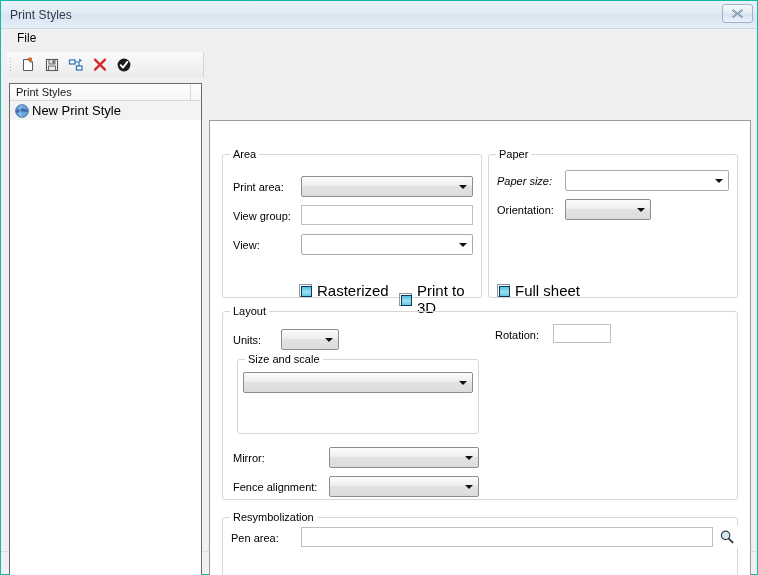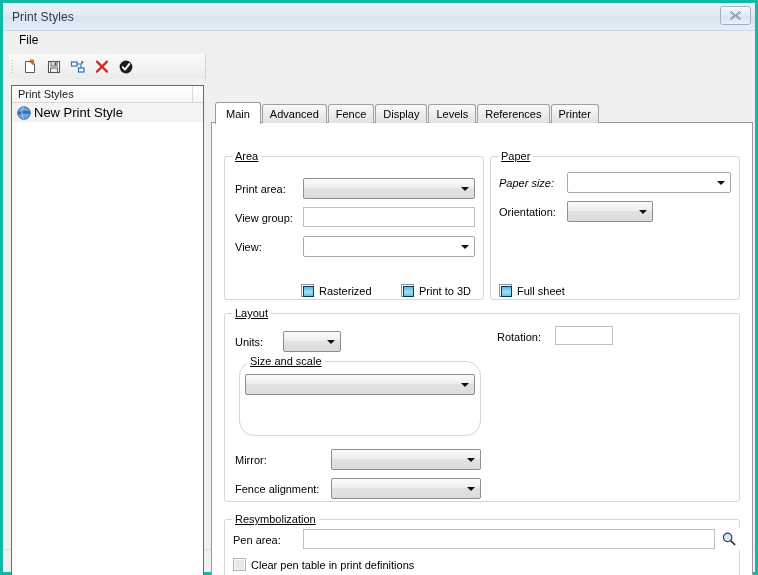--- a/index.html
+++ b/index.html
@@ -15,21 +15,21 @@
     overflow: hidden;
     -webkit-font-smoothing: antialiased;
   }
 
   
   .window {
     position: absolute;
     left: 0; top: 0;
     width: 758px; height: 575px;
     box-sizing: border-box;
-    border: 3px solid #14b8a6;
+    border: 1px solid #14b8a6;
     background: #f0f0f0;
     display: flex;
     flex-direction: column;
   }
 
   
   .titlebar {
     position: relative;
     height: 27px;
     flex: 0 0 27px;
@@ -206,21 +206,20 @@
     border-radius: 3px;
   }
   .group-title {
     position: absolute;
     top: -7px; left: 7px;
     background: #ffffff;
     padding: 0 3px;
     font-size: 11px;
     color: #000;
     white-space: nowrap;
-    text-decoration: underline;
   }
 
   
   .lbl {
     position: absolute;
     font-size: 11px;
     color: #000;
     white-space: nowrap;
   }
   .combo {
@@ -256,21 +255,21 @@
     border-color: #bfbfbf;
     cursor: default;
   }
 
   
   .cbwrap {
     position: absolute;
     display: flex;
     align-items: center;
     cursor: default;
-    font-size: 11px;
+    font-size: 15px;
   }
   .cbox {
     width: 13px; height: 13px;
     box-sizing: border-box;
     border: 1px solid #8d9aa5;
     background: #f4f6f8;
     margin-right: 5px;
     flex: 0 0 13px;
     position: relative;
   }
@@ -419,29 +418,20 @@
           <circle cx="8" cy="8" r="6.3" fill="#6aa6de" stroke="#2c5f96" stroke-width="0.9"></circle>
           <path d="M2.2,7.3 C5,5.6 9,5.2 13.3,6.4 L13.6,9.1 C9.6,7.9 5.4,8.4 2.4,10.2 Z" fill="#2e62a0" opacity="0.85"></path>
           <path d="M8,1.8 C5.2,4.2 5.2,11.6 8,14.2" fill="none" stroke="#bcd9f2" stroke-width="0.8"></path>
         </svg>
         <span class="tree-label">New Print Style</span>
       </div>
     </div>
 
     <div class="tabctl">
 
-      <div class="tabstrip">
-        <div class="tab active">Main</div>
-        <div class="tab">Advanced</div>
-        <div class="tab">Fence</div>
-        <div class="tab">Display</div>
-        <div class="tab">Levels</div>
-        <div class="tab">References</div>
-        <div class="tab">Printer</div>
-      </div>
 
       <div class="tabpage">
 
         <div class="group" style="left:12px; top:33px; width:260px; height:144px;">
           <span class="group-title">Area</span>
 
           <span class="lbl" style="left:10px; top:26px;">Print area:</span>
           <div class="combo filled" style="left:78px; top:21px; width:172px; height:21px;">
             <span class="arrow"></span>
           </div>
@@ -484,21 +474,21 @@
         </div>
 
         <div class="group" style="left:12px; top:190px; width:516px; height:189px;">
           <span class="group-title">Layout</span>
 
           <span class="lbl" style="left:10px; top:22px;">Units:</span>
           <div class="combo filled" style="left:58px; top:17px; width:58px; height:21px;">
             <span class="arrow"></span>
           </div>
 
-          <div class="group" style="left:14px; top:47px; width:242px; height:75px;border-radius:15px;">
+          <div class="group" style="left:14px; top:47px; width:242px; height:75px;">
             <span class="group-title">Size and scale</span>
             <div class="combo filled" style="left:5px; top:12px; width:230px; height:21px;">
               <span class="arrow"></span>
             </div>
           </div>
 
           <span class="lbl" style="left:10px; top:140px;">Mirror:</span>
           <div class="combo filled" style="left:106px; top:135px; width:150px; height:21px;">
             <span class="arrow"></span>
           </div>
@@ -518,24 +508,20 @@
 
           <span class="lbl" style="left:8px; top:14px;">Pen area:</span>
           <div class="textbox" style="left:78px; top:9px; width:412px; height:20px;"></div>
           <div class="browse-btn" style="left:493px; top:8px;">
             <svg width="16" height="16" viewBox="0 0 16 16">
               <circle cx="6.6" cy="6.4" r="4.2" fill="#cfe8f5" stroke="#3c3c3c" stroke-width="1.2"></circle>
               <path d="M9.7,9.6 L13.6,13.4" stroke="#3c3c3c" stroke-width="2" stroke-linecap="round"></path>
             </svg>
           </div>
 
-          <div class="cbwrap" style="left:8px; top:38px;">
-            <span class="cbox empty"></span>
-            <span>Clear pen table in print definitions</span>
-          </div>
 
         </div>
 
       </div>
     </div>
   </div>
 
   <div class="statusbar"></div>
 </div>
 

